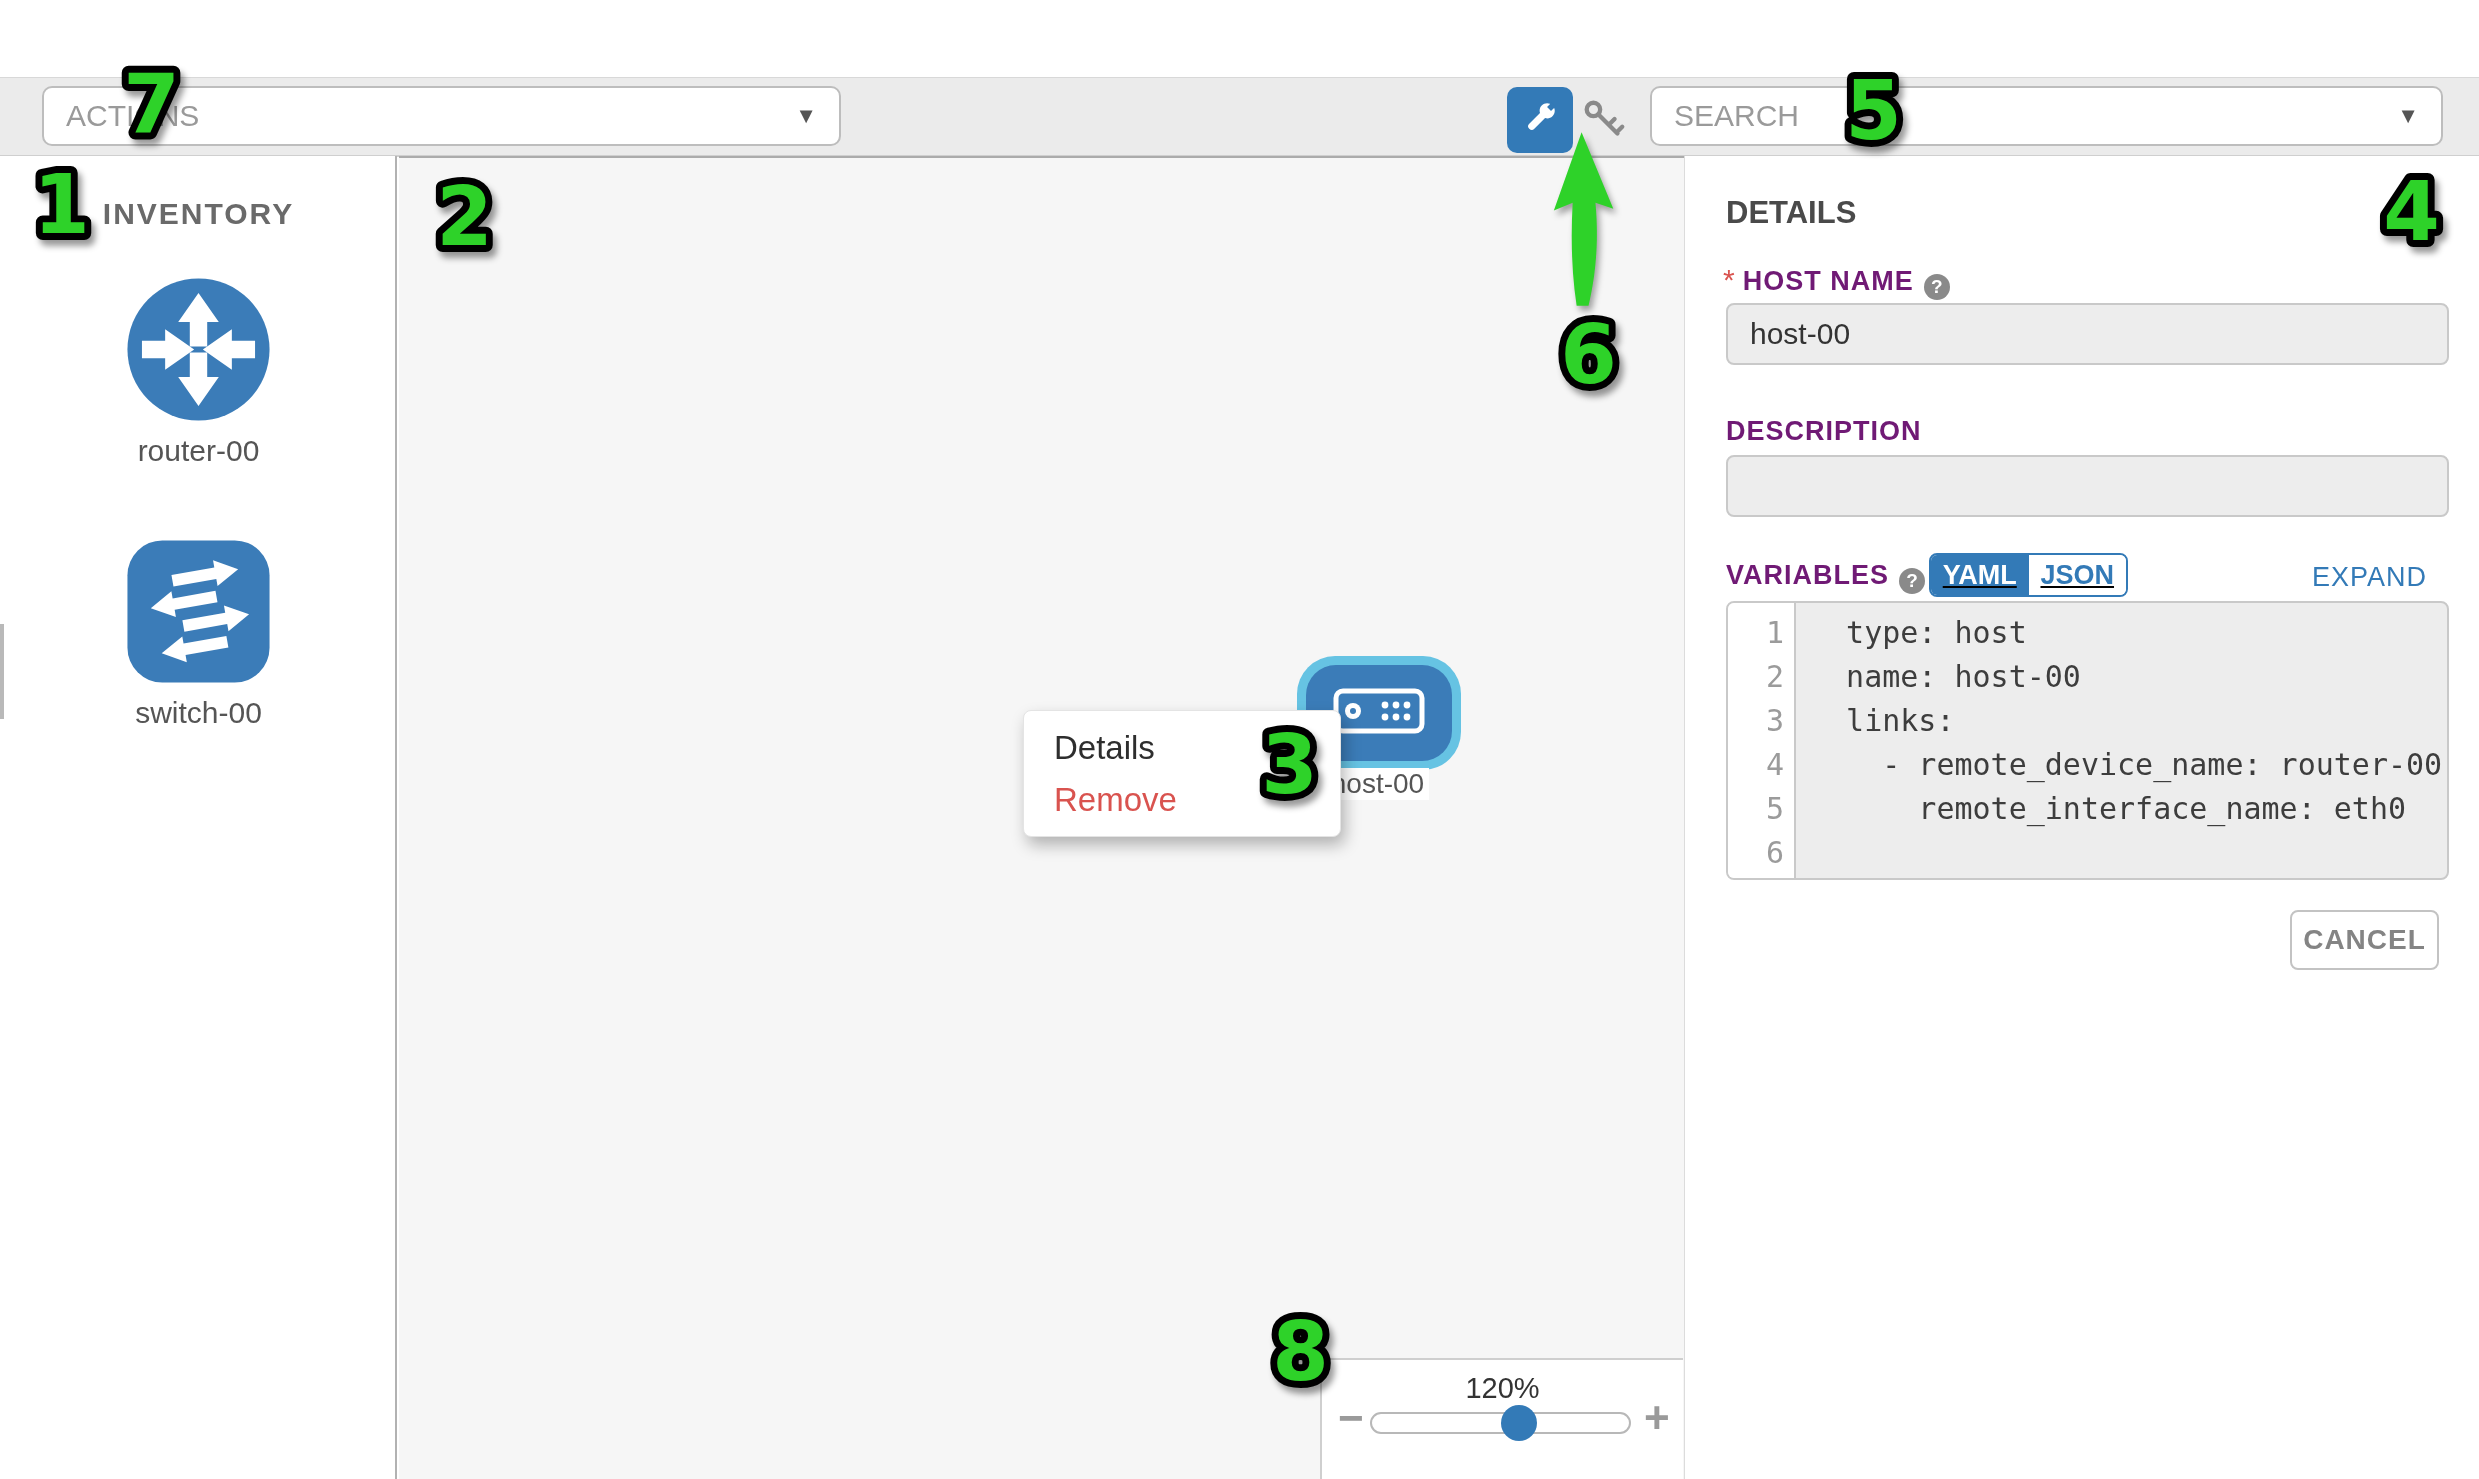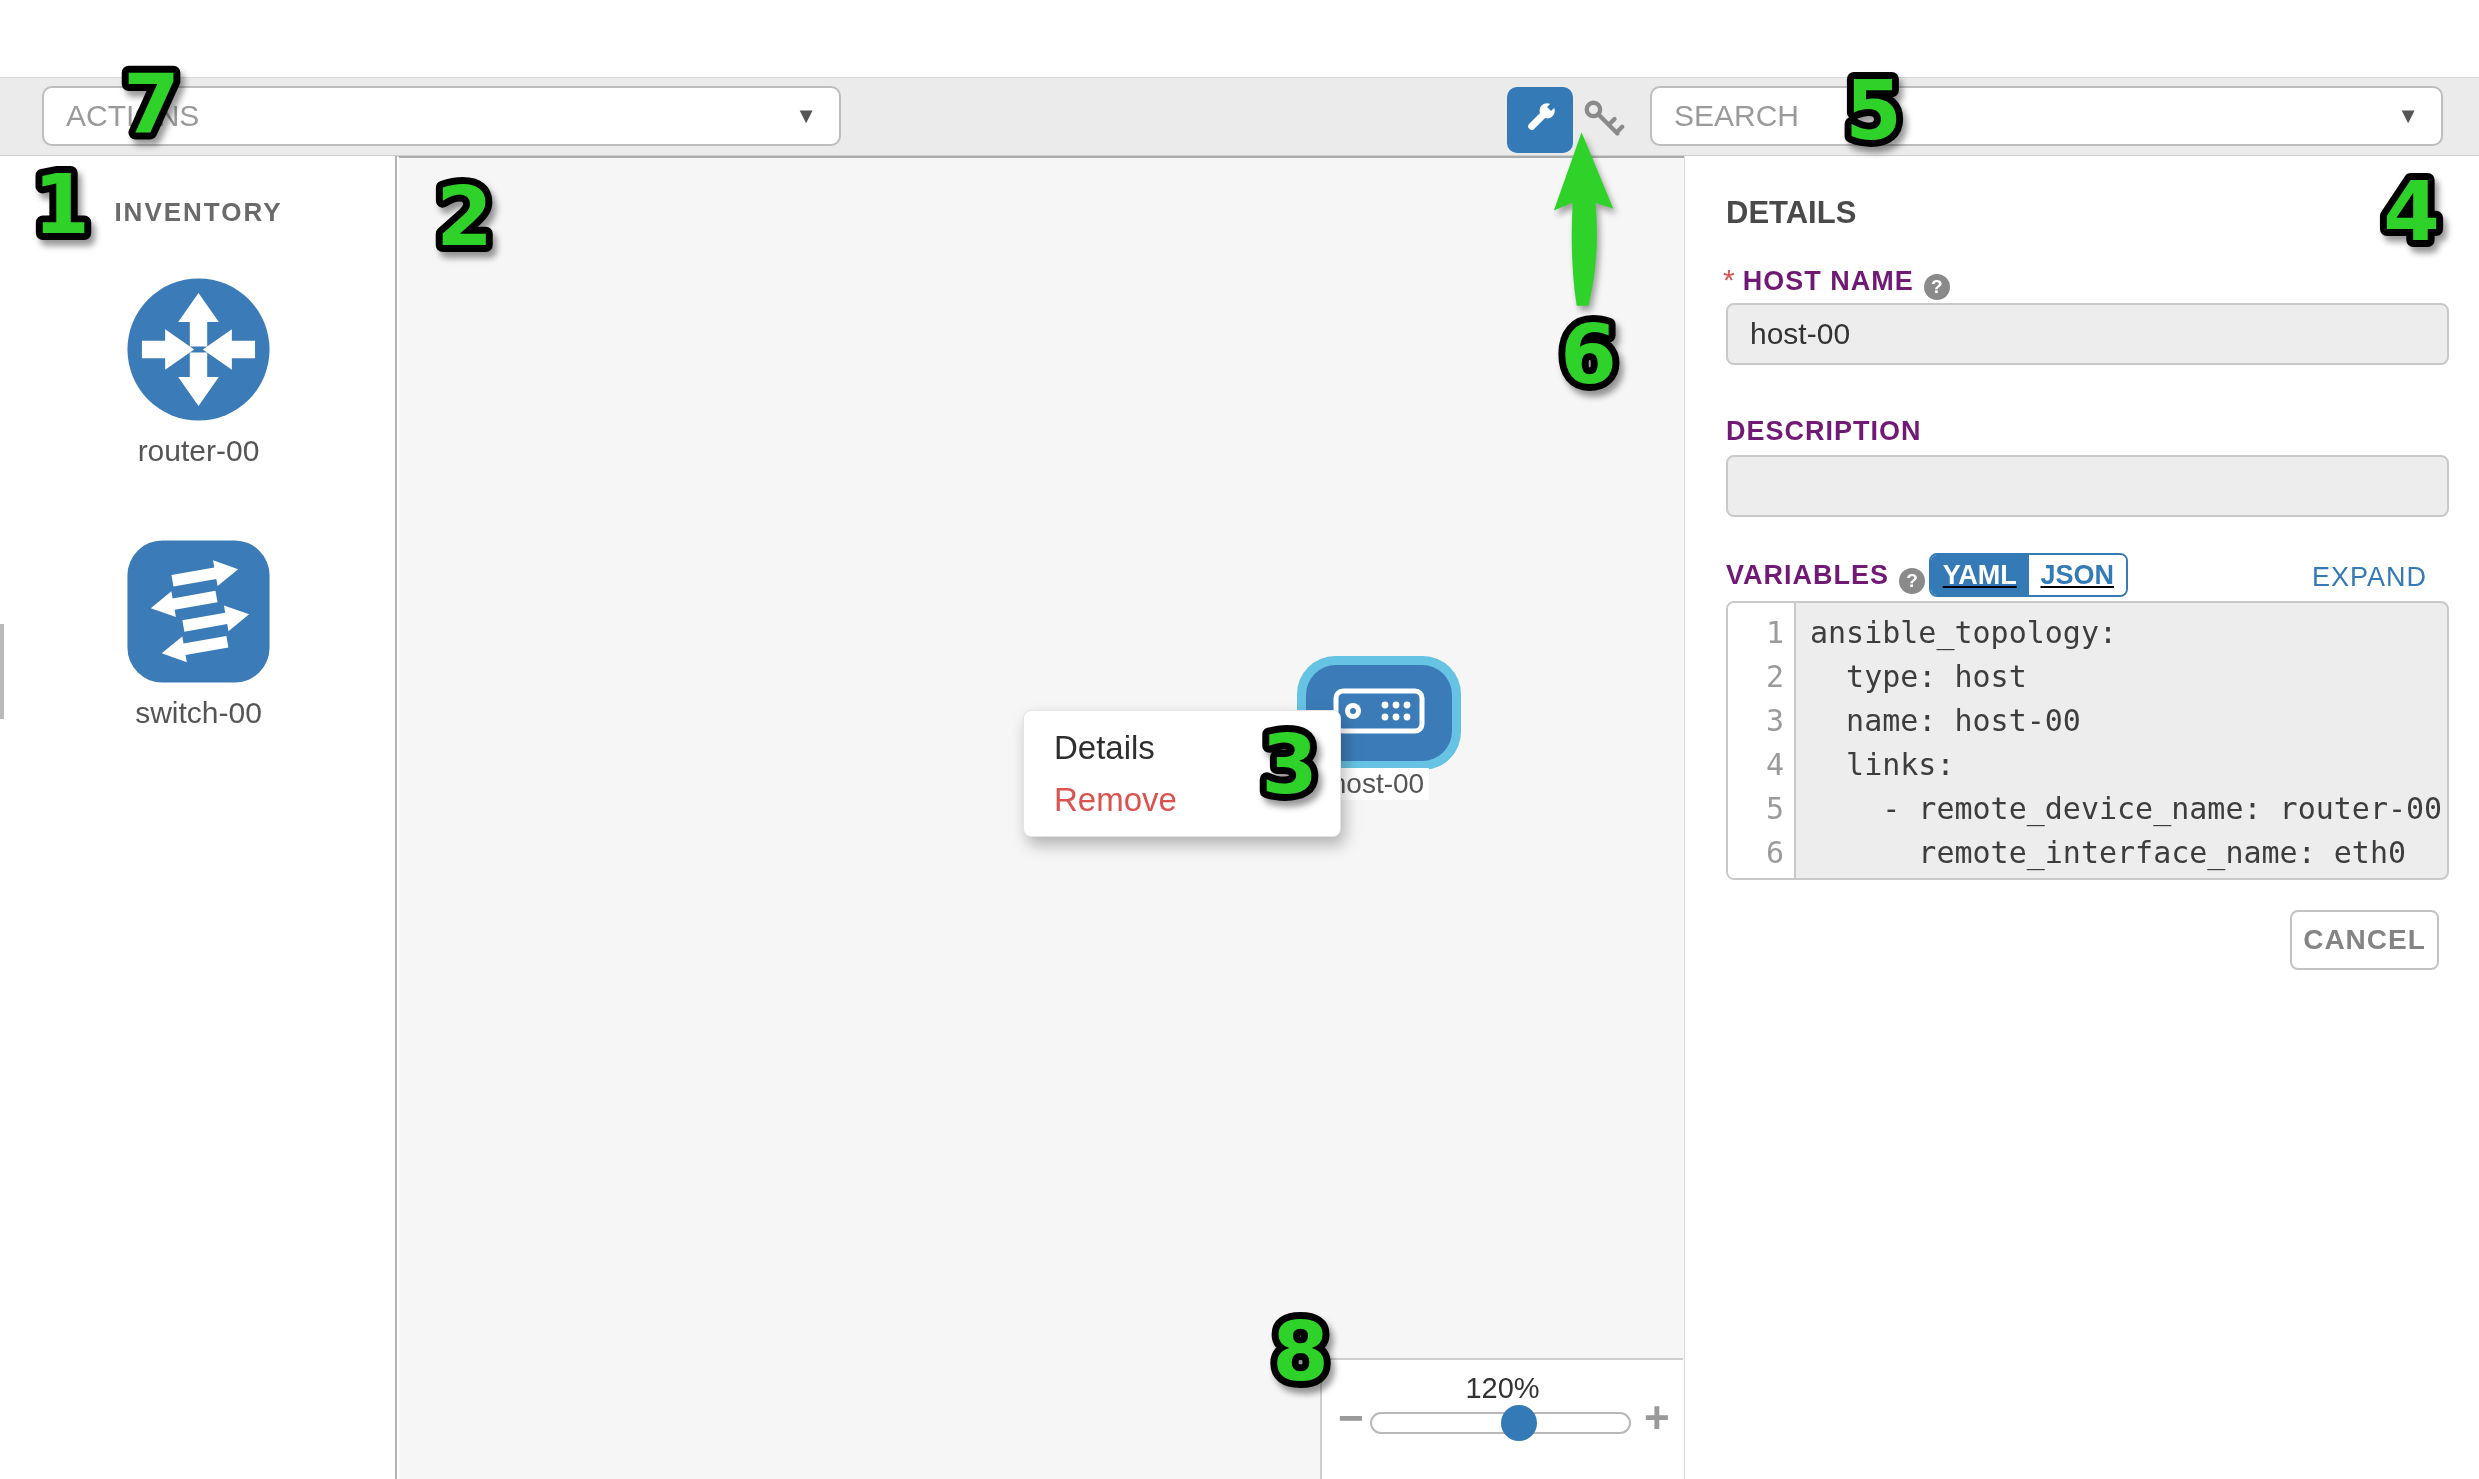--- a/index.html
+++ b/index.html
@@ -28,21 +28,21 @@
   
   .sidebar{position:absolute;left:0;top:156px;width:397px;height:1323px;background:#fff;
            border-right:2px solid #b2b2b2;box-sizing:border-box;}
   .sidebar-scroll{position:absolute;left:0;top:468px;width:4px;height:95px;background:#b9b9b9;}
   .canvas{position:absolute;left:399px;top:156px;width:1285px;height:1323px;background:#f6f6f6;
           border-top:2px solid #ababab;box-sizing:border-box;}
   .rightpanel{position:absolute;left:1684px;top:156px;width:796px;height:1323px;background:#fff;
               border-left:1px solid #dcdcdc;box-sizing:border-box;}
 
   
-  .inv-heading{position:absolute;left:0;top:197px;width:397px;text-align:center;font-size:26px;
+  .inv-heading{position:absolute;left:0;top:197px;width:397px;text-align:center;font-size:30px;
                font-weight:bold;color:#6a6a6a;letter-spacing:2px;}
   .device{position:absolute;text-align:center;cursor:grab;}
   .device-label{font-size:30px;color:#555;margin-top:8px;}
   .dev-router{left:126px;top:277px;width:145px;}
   .dev-switch{left:123px;top:539px;width:151px;}
 
   
   .host-node{position:absolute;left:898px;top:498px;width:164px;height:114px;border-radius:38px;
              background:#66c3e3;cursor:pointer;}
   .host-node .inner{position:absolute;left:9px;top:9px;right:9px;bottom:9px;border-radius:30px;
@@ -234,21 +234,21 @@
     <div class="editor">
       <div class="gutter">
           <div>1</div>
           <div>2</div>
           <div>3</div>
           <div>4</div>
           <div>5</div>
           <div>6</div>
           <div>7</div>
         </div>
-      <div class="code"><div>ansible_topology:</div><div>  type: host</div><div>  name: host-00</div><div>  links:</div><div>    - remote_device_name: router-00</div><div>      remote_interface_name: eth0</div></div>
+      <div class="code"><div>  type: host</div><div>  name: host-00</div><div>  links:</div><div>    - remote_device_name: router-00</div><div>      remote_interface_name: eth0</div></div>
     </div>
 
     <div class="cancel-btn">CANCEL</div>
   </div>
 
   <svg class="badge" style="left:-8px;top:137px" viewBox="0 0 140 140">
       <text x="70" y="74" text-anchor="middle" dominant-baseline="middle" font-size="82" font-weight="bold" fill="#2ed229" stroke="#000" stroke-width="14" stroke-linejoin="round" paint-order="stroke" style="filter:drop-shadow(4px 6px 3px rgba(0,0,0,.4))">1</text>
     </svg>
   <svg class="badge" style="left:395px;top:149px" viewBox="0 0 140 140">
       <text x="70" y="74" text-anchor="middle" dominant-baseline="middle" font-size="82" font-weight="bold" fill="#2ed229" stroke="#000" stroke-width="14" stroke-linejoin="round" paint-order="stroke" style="filter:drop-shadow(4px 6px 3px rgba(0,0,0,.4))">2</text>

